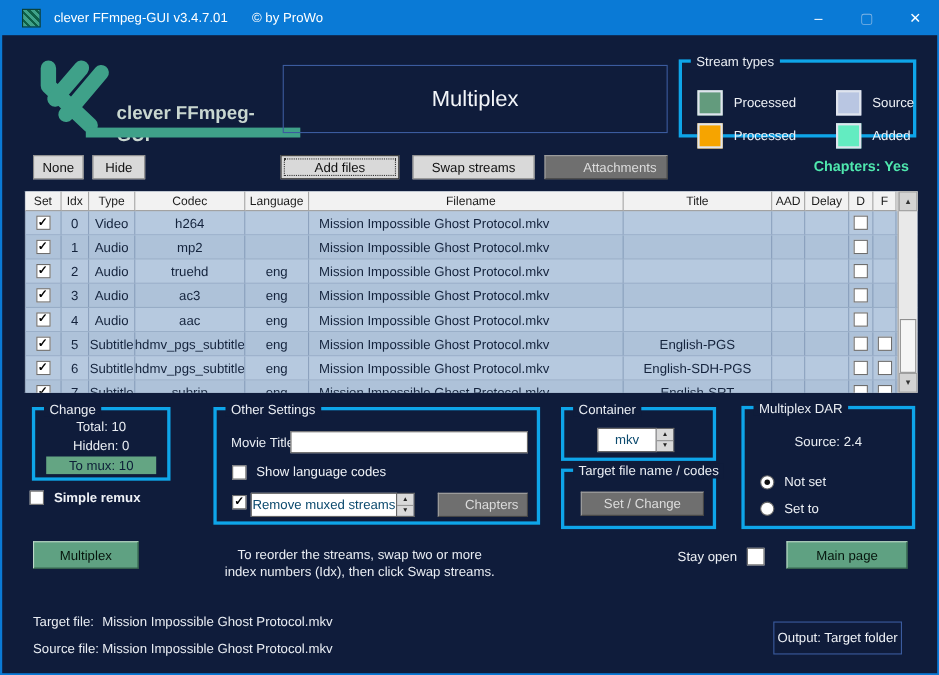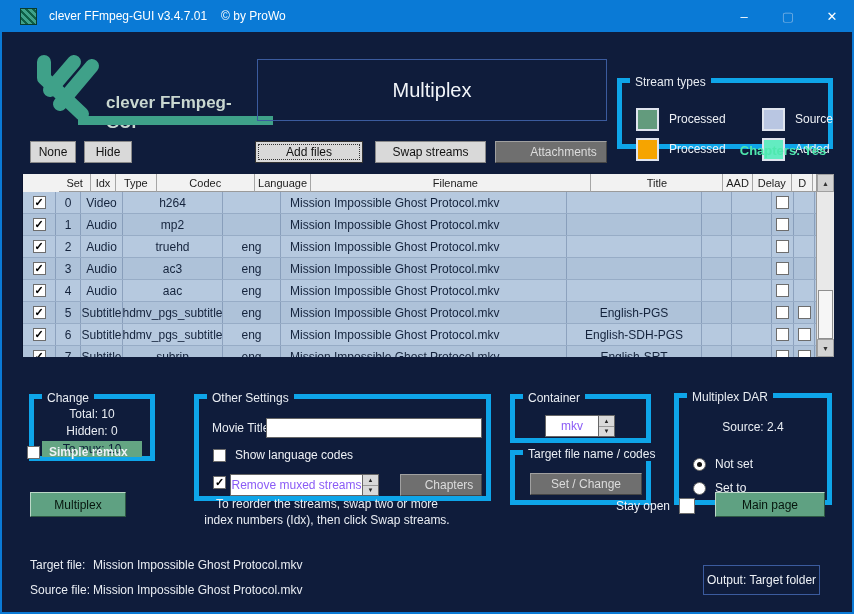--- a/index.html
+++ b/index.html
@@ -11,37 +11,37 @@
   }
   .window { position:absolute; inset:0; border:2px solid #0a7ad6; }
 
   
   .titlebar { position:absolute; left:-2px; top:-2px; right:-2px; height:32px;
     background:#0a7ad6; display:flex; align-items:center; }
   .app-icon { width:17px; height:17px; margin-left:20px;
     background:repeating-linear-gradient(45deg,#3fa189 0 3px,#0e5f46 3px 5px);
     border:1px solid #0a3d2e; }
   .tb-title { margin-left:12px; font-size:12px; color:#fff; }
-  .tb-copy  { margin-left:14px; font-size:12px; color:#fff; }
+  .tb-copy  { margin-left:22px; font-size:12px; color:#fff; }
   .tb-spacer { flex:1; }
   .tb-btn { width:44px; height:32px; display:flex; align-items:center; justify-content:center;
     font-size:13px; color:#fff; }
   .tb-btn.dim { color:#7fb4e4; }
 
   
   .logo { position:absolute; left:28px; top:50px; width:220px; height:76px; }
   .logo svg { position:absolute; left:0; top:0; }
   .logo-text { position:absolute; left:76px; top:41px; font-size:17px; font-weight:bold; color:#c9d7d0; }
   .logo-bar { position:absolute; left:48px; top:64px; width:195px; height:9px; background:#3fa189; }
 
   .page-title-box { position:absolute; left:255px; top:57px; width:350px; height:62px;
     border:1px solid #3b5b9e; display:flex; align-items:center; justify-content:center; }
   .page-title-box span { font-size:20px; color:#f2f5f9; }
 
-  .group { position:absolute; border:5px solid #0ea5e9;margin-top:24px; }
+  .group { position:absolute; border:3px solid #0ea5e9; }
   .legend { position:absolute; top:-8px; left:8px; background:#0f1c3b; padding:0 5px;
     font-size:12px; color:#e9edf3; white-space:nowrap; }
 
   .stream-types { left:615px; top:52px; width:216px; height:71px; }
   .st-grid { position:absolute; left:14px; top:24px; display:grid;
     grid-template-columns:24px 84px 24px auto; grid-auto-rows:24px; row-gap:6px; column-gap:9px;
     align-items:center; }
   .swatch { width:23px; height:23px; border:2px solid #dfe4ee; }
   .st-label { font-size:12px; color:#eef1f6; }
 
@@ -51,21 +51,21 @@
   .btn-light { background:#d9d9d9; color:#111; border:1px solid #8a8a8a; }
   .btn-dark  { background:#6f6f6f; color:#dcdcdc; border:1px solid; border-color:#a0a0a0 #454545 #454545 #a0a0a0; }
   .btn-green { background:#5fa182; color:#06150d; border:1px solid; border-color:#bcd8c8 #2e5844 #2e5844 #bcd8c8; }
   .btn-focus { border:1px solid #333; outline:1px dotted #333; outline-offset:-4px; }
   .chapters-status { position:absolute; left:731px; top:141px; width:100px; text-align:center;
     font-size:13px; font-weight:bold; color:#4fe8ae; }
 
   
   .stream-table { position:absolute; left:20px; top:172px; width:812px; height:183px;
     background:#b5c8de; border-left:1px solid #0a1430; }
-  .t-header { display:flex; height:18px; background:#f2f2f2;padding-left:36px; }
+  .t-header { display:flex; height:18px; background:#f2f2f2; }
   .t-header .hcell { font-size:11px; color:#1c1c1c; display:flex; align-items:center;
     justify-content:center; border-right:1px solid #a6a6a6; border-bottom:1px solid #9a9a9a; }
   .t-body { height:165px; overflow:hidden; }
   .t-row { display:flex; height:22px; background:#b6c9df; border-bottom:1px solid #97acc6; }
   .t-row.alt { background:#aec2d9; }
   .cell { font-size:12px; color:#14233c; display:flex; align-items:center; justify-content:center;
     border-right:1px solid rgba(90,115,150,.45); overflow:hidden; white-space:nowrap; }
   .c-set{width:33px;} .c-idx{width:25px;} .c-type{width:42px;} .c-codec{width:100px;}
   .c-lang{width:58px;} .c-file{width:286px; justify-content:flex-start; padding-left:9px;}
   .c-title{width:135px;} .c-aad{width:30px;} .c-delay{width:40px;} .c-d{width:22px;} .c-f{width:21px;}
@@ -90,21 +90,21 @@
   .tomux-bar { width:100px; text-align:center; color:#0d1f38; font-size:12px; padding:1px 0; }
 
   .chkrow { position:absolute; display:flex; align-items:center; gap:9px; font-size:12px; color:#eef1f6; }
 
   .other-settings { left:192px; top:368px; width:297px; height:107px; }
   .movie-label { position:absolute; left:13px; top:22px; font-size:12px; }
   .movie-input { position:absolute; left:67px; top:19px; width:216px; height:20px;
     background:#fff; border:1px solid #666; font-size:12px; padding:0 4px; font-family:"Liberation Sans",sans-serif; }
 
   .spin { position:absolute; display:flex; height:22px; }
-  .spin .val { flex:1; background:#fff; border:1px solid #666; font-size:12px; color:#8b5cf6;
+  .spin .val { flex:1; background:#fff; border:1px solid #666; font-size:12px; color:#0c4a6e;
     display:flex; align-items:center; justify-content:center; }
   .spin .btns { width:16px; display:flex; flex-direction:column; border:1px solid #666; border-left:0; }
   .spin .btns span { flex:1; background:#d9d9d9; font-size:6px; color:#222;
     display:flex; align-items:center; justify-content:center; }
   .spin .btns span:first-child { border-bottom:1px solid #999; }
 
   .container-panel { left:508px; top:368px; width:141px; height:49px; }
   .target-panel { left:508px; top:424px; width:141px; height:55px; }
   .dar-panel { left:672px; top:367px; width:158px; height:112px; }
   .dar-source { position:absolute; left:0; right:0; top:22px; text-align:center; font-size:12px; }

